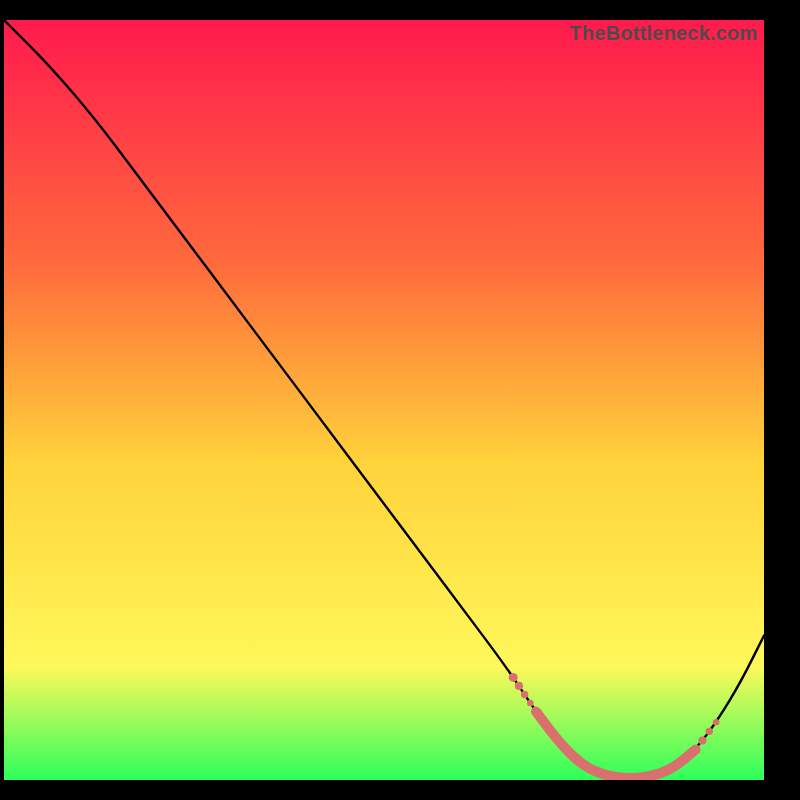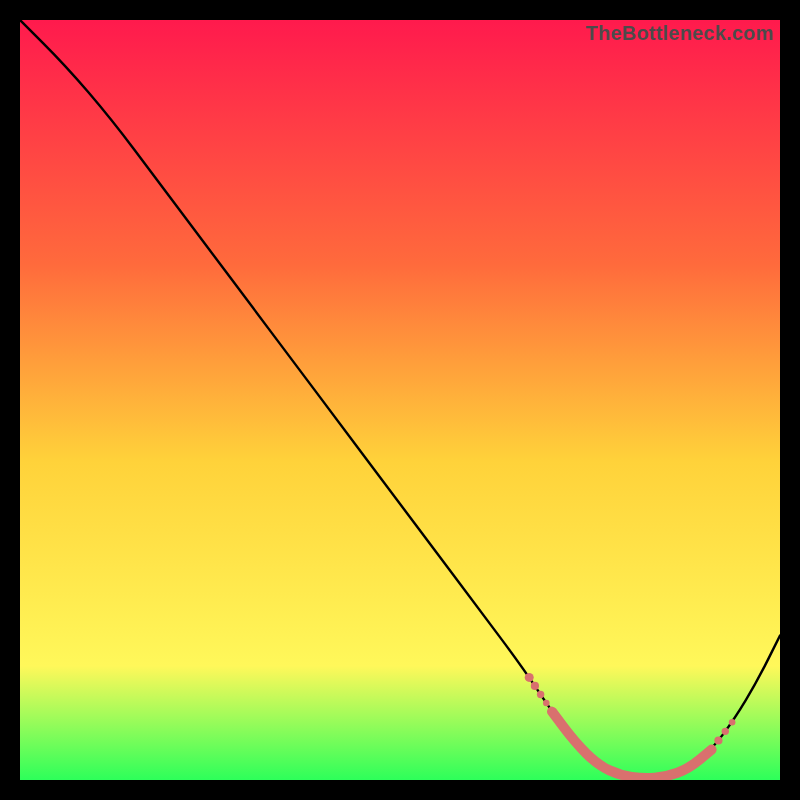--- a/index.html
+++ b/index.html
@@ -6,21 +6,21 @@
     margin: 0;
     padding: 0;
     width: 800px;
     height: 800px;
     background: #000;
     overflow: hidden;
     font-family: Arial, Helvetica, sans-serif;
   }
   .frame {
     position: absolute;
-    left: 20px;
+    left: 4px;
     top: 20px;
     width: 760px;
     height: 760px;
     background: #000;
   }
   .watermark {
     position: absolute;
     top: 2px;
     right: 6px;
     font-size: 20px;

